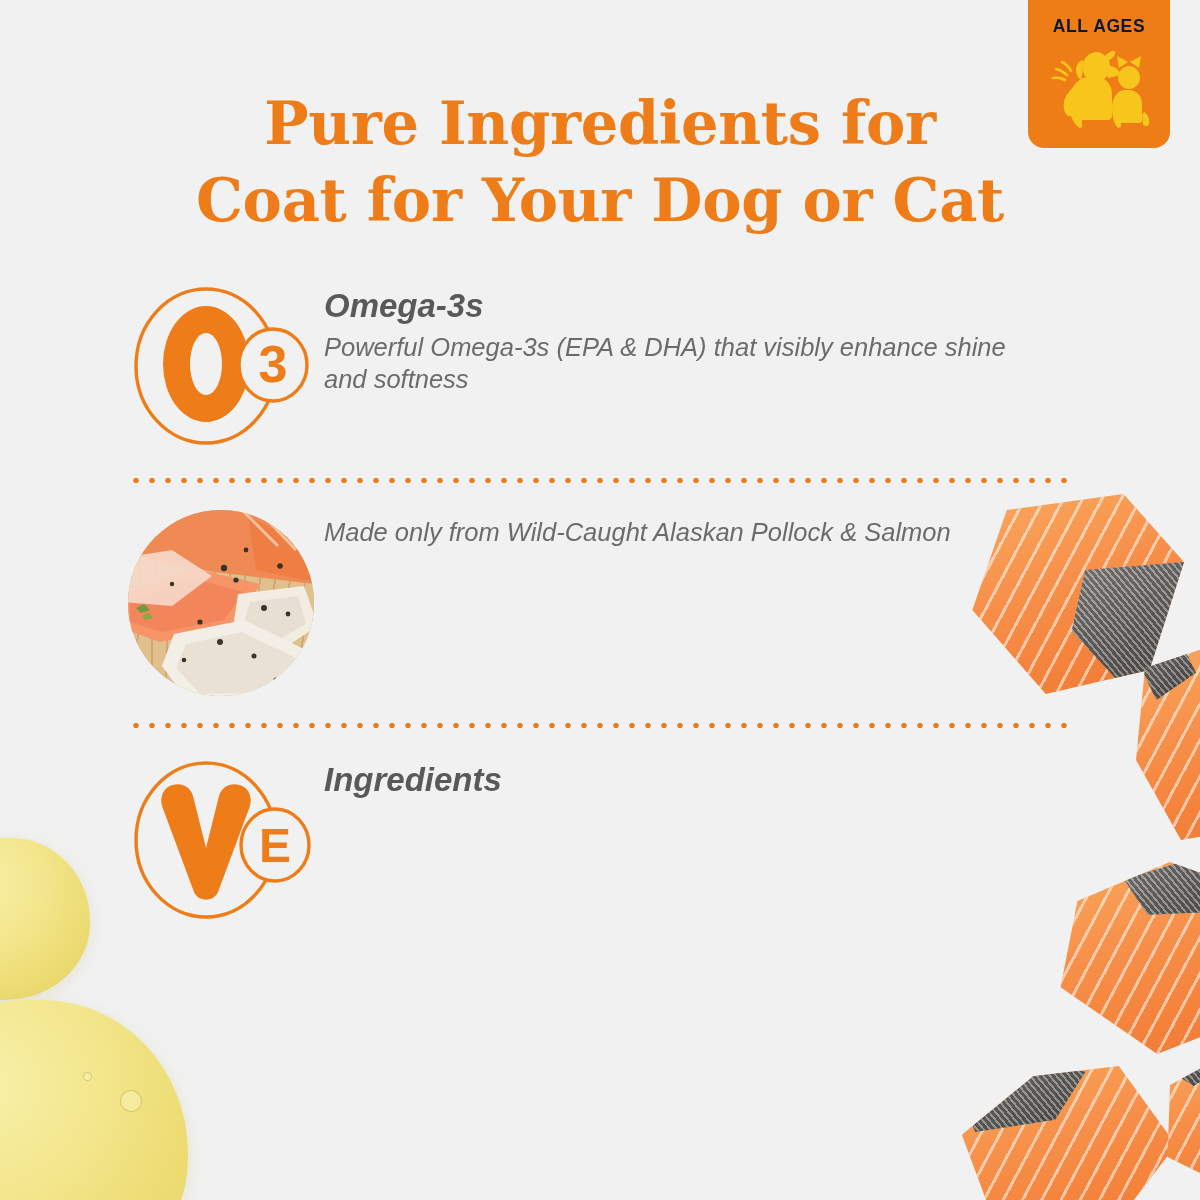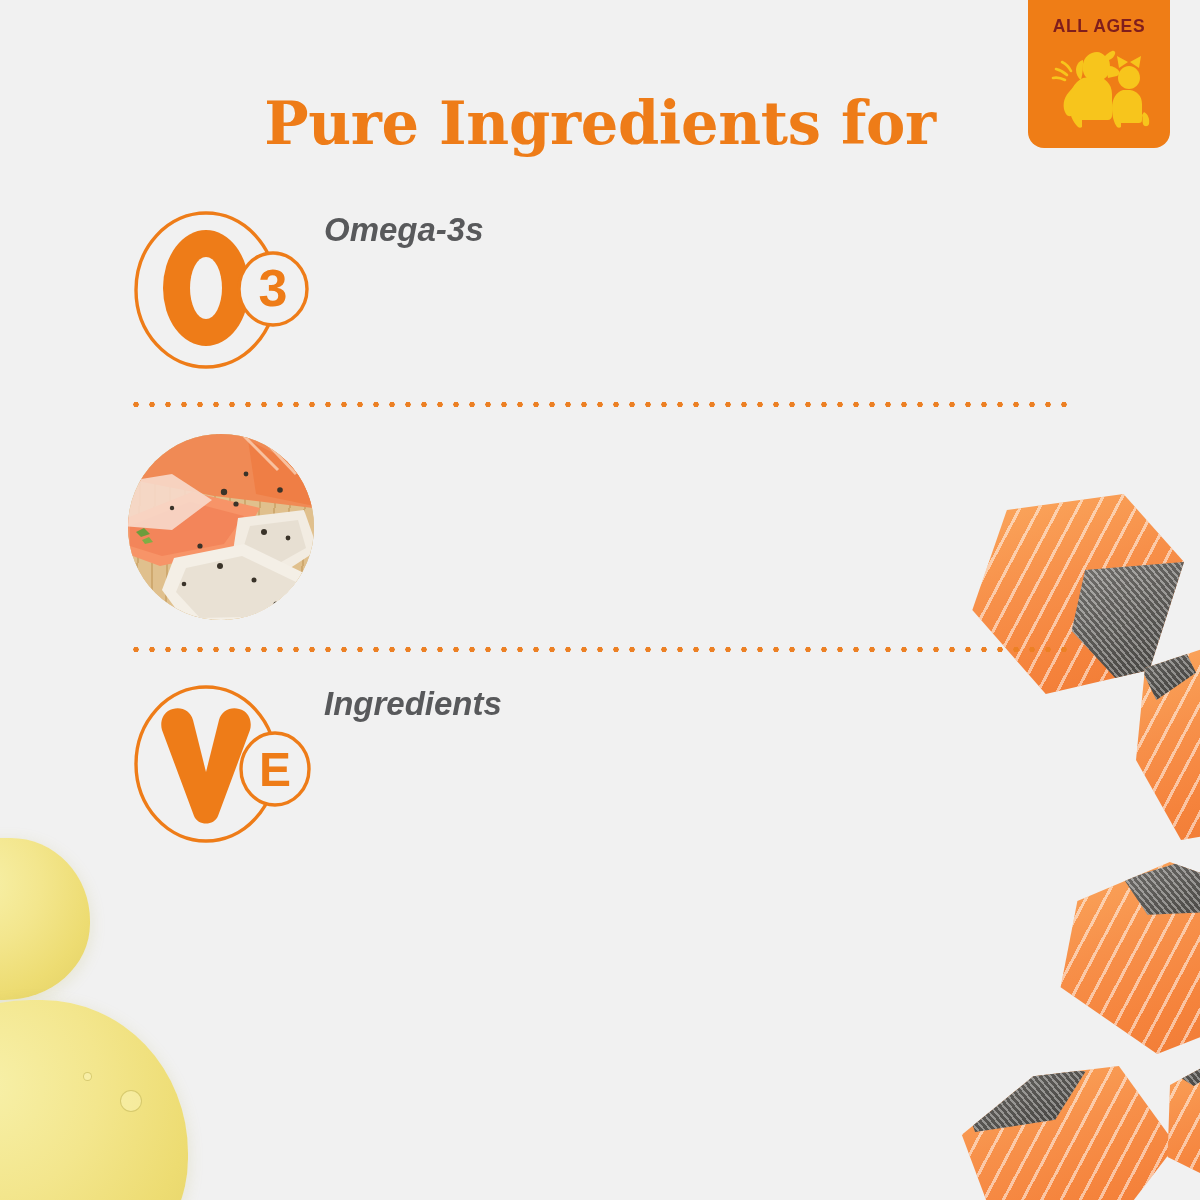--- a/index.html
+++ b/index.html
@@ -78,21 +78,21 @@
   .badge {
     position:absolute; z-index:5;
     right:30px; top:-14px;
     width:142px; height:162px;
     background:#ef7d16;
     border-radius:10px 10px 16px 16px;
     display:flex; flex-direction:column; align-items:center;
     padding-top:32px;
   }
   .badge-label {
-    color:#7f1d1d; font-size:17.5px; font-weight:bold;
+    color:#0f172a; font-size:17.5px; font-weight:bold;
     letter-spacing:.6px; line-height:1;
   }
   .badge-art { margin-top:6px; }
 
   
   .title {
     position:relative; z-index:3;
     color:#ee7c18;
     text-align:center;
     font-family:"DejaVu Serif", serif;
@@ -200,36 +200,38 @@
         <path d="M74 26l-2-12 11 6-9 6zM94 26l2-12-11 6 9 6z"></path>
 
         <path d="M99 70c4 2 6 7 5 12-1 3-5 3-6 0-1-3 0-6-1-9l2-3z"></path>
       </g>
     </svg>
   </div>
 </div>
 
 <h1 class="title">
   <span class="title-line">Pure Ingredients for</span>
+  <span class="title-line">Coat for Your Dog or Cat</span>
 </h1>
 
 <div class="features">
 
   <div class="feature">
     <div class="feature-icon">
       <svg width="190" height="170" viewBox="0 0 190 170">
         <ellipse cx="78" cy="85" rx="70" ry="77" fill="none" stroke="#ee7c18" stroke-width="3.4"></ellipse>
         <ellipse cx="78" cy="83" rx="43" ry="58" fill="#ee7c18"></ellipse>
         <ellipse cx="78" cy="83" rx="16" ry="31" fill="#f1f1f1"></ellipse>
         <ellipse cx="145" cy="84" rx="34" ry="36" fill="#f1f1f1" stroke="#ee7c18" stroke-width="3.4"></ellipse>
         <text x="145" y="101" text-anchor="middle" fill="#ee7c18" font-family="Liberation Sans, sans-serif" font-size="52" font-weight="bold">3</text>
       </svg>
     </div>
     <div class="feature-text">
       <div class="feature-title">Omega-3s</div>
+      <div class="feature-desc">Powerful Omega-3s (EPA &amp; DHA) that visibly enhance shine and softness</div>
     </div>
   </div>
 
   <div class="divider"></div>
 
   <div class="feature">
     <div class="feature-icon">
       <div class="photo-circle">
         <div class="pc-board"></div>
         <svg width="186" height="186" viewBox="0 0 186 186" style="position:absolute;inset:0;">
@@ -267,20 +269,21 @@
               <circle cx="126" cy="146" r="2.5"></circle>
             <circle cx="56" cy="150" r="2.3"></circle>
               <circle cx="148" cy="170" r="2.6"></circle>
             <circle cx="44" cy="74" r="2.2"></circle>
               <circle cx="118" cy="40" r="2.4"></circle>
           </g>
         </svg>
       </div>
     </div>
     <div class="feature-text">
+      <div class="feature-desc">Made only from Wild-Caught Alaskan Pollock &amp; Salmon</div>
     </div>
   </div>
 
   <div class="divider"></div>
 
   <div class="feature">
     <div class="feature-icon">
       <svg width="190" height="170" viewBox="0 0 190 170">
         <ellipse cx="78" cy="85" rx="70" ry="77" fill="none" stroke="#ee7c18" stroke-width="3.4"></ellipse>
         <path d="M40 32 c10 -6 22 -2 25 9 l13 52 13 -52 c3 -11 15 -15 25 -9 6 4 8 12 6 19

